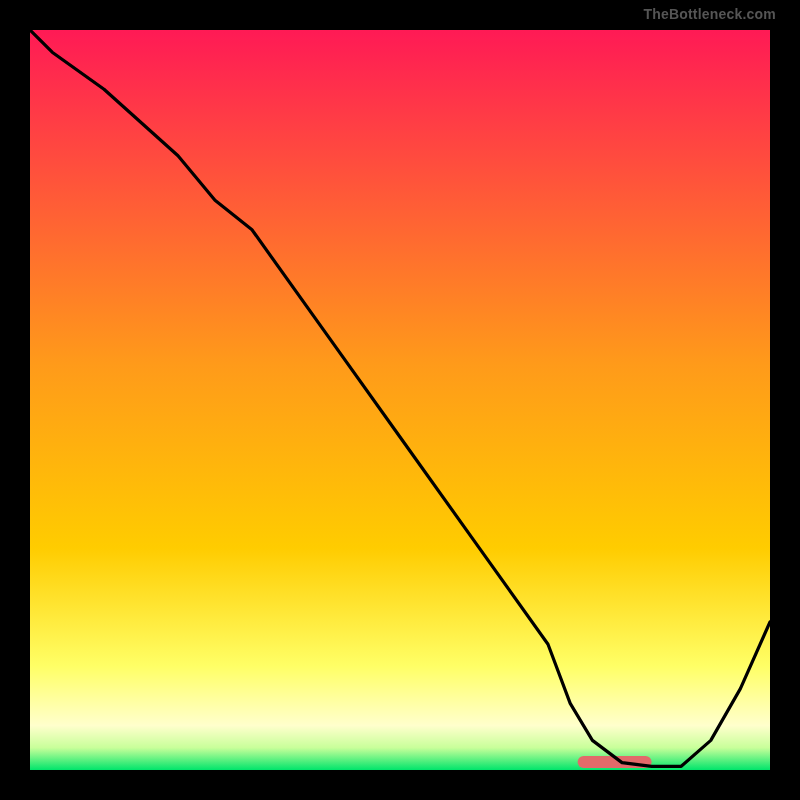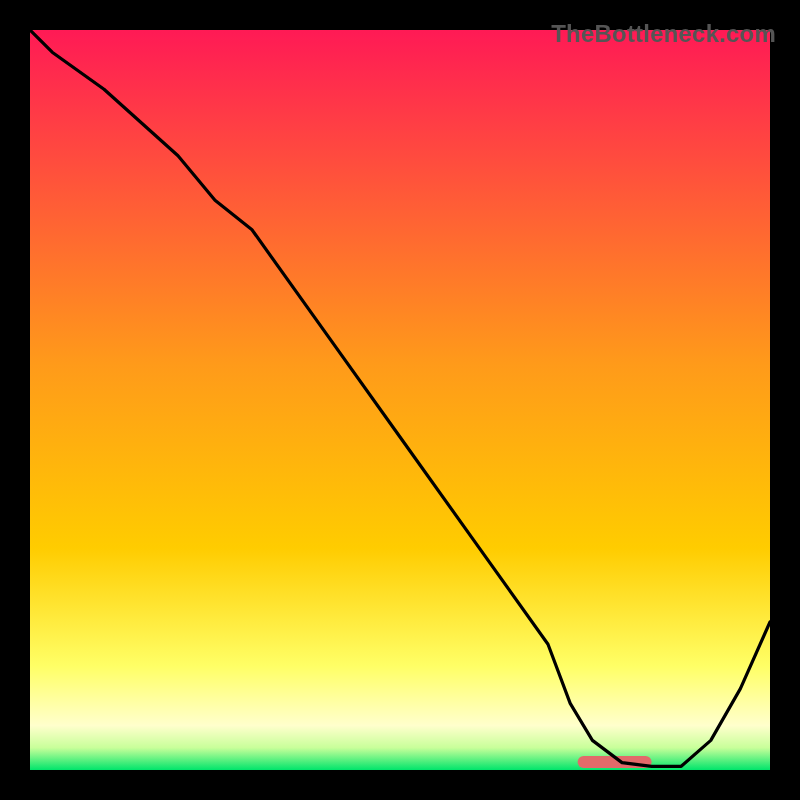--- a/index.html
+++ b/index.html
@@ -17,24 +17,24 @@
   }
   .plot-area {
     position: absolute;
     left: 30px;
     top: 30px;
     width: 740px;
     height: 740px;
   }
   .watermark {
     position: absolute;
-    top: 20px;
+    top: 6px;
     right: 24px;
     font-family: Arial, Helvetica, sans-serif;
-    font-size: 24px;
+    font-size: 14px;
     font-weight: 600;
     color: #555;
     letter-spacing: 0.2px;
     pointer-events: none;
   }
   svg { display: block; }
 </style>
 </head>
 <body>
 

